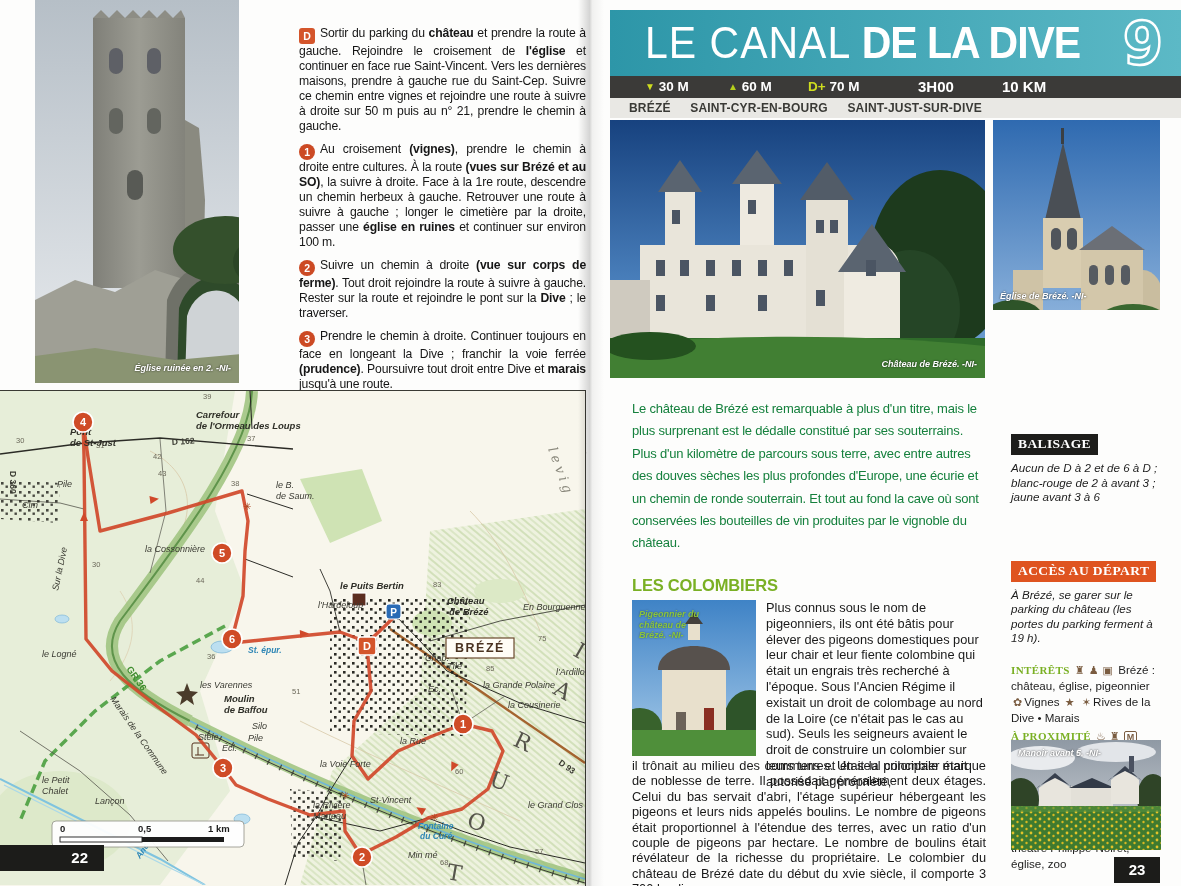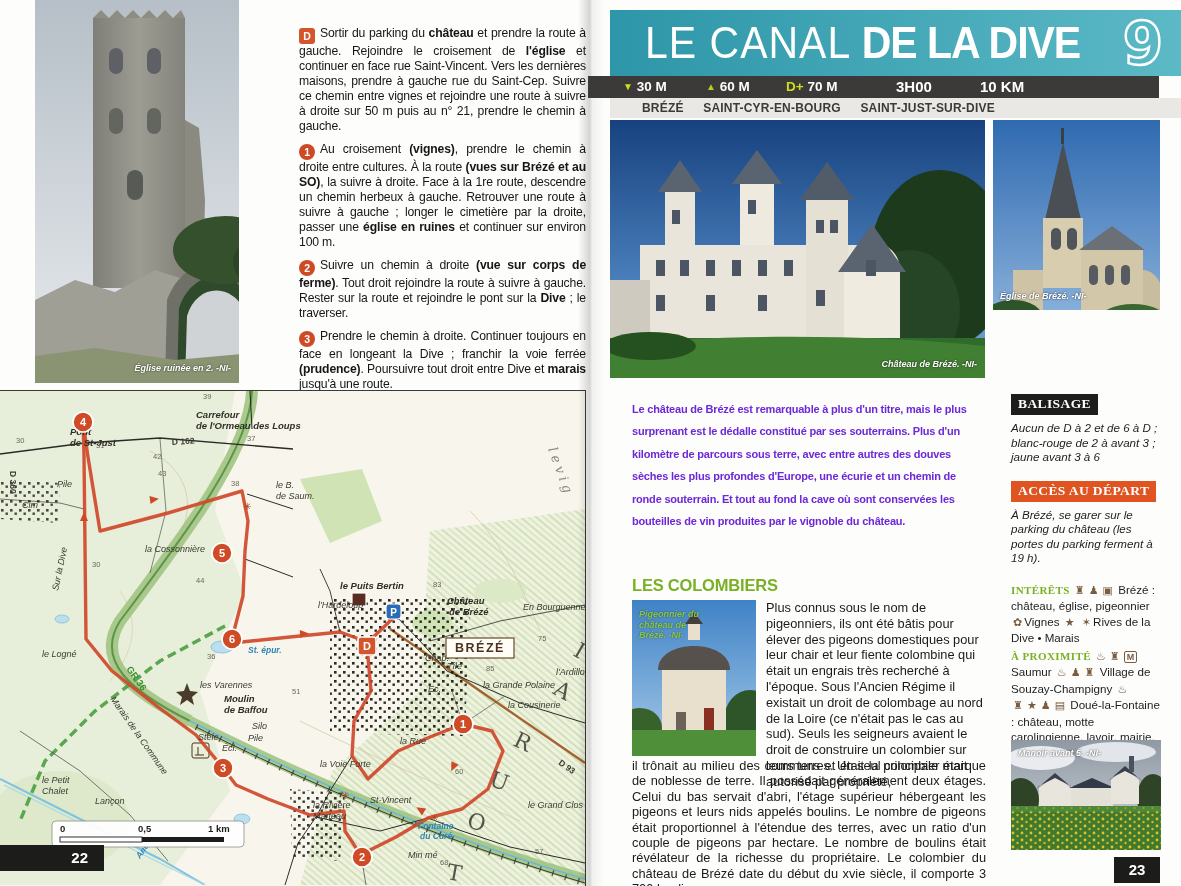--- a/index.html
+++ b/index.html
@@ -42,47 +42,47 @@
   .wp-c{fill:#cf4b26;stroke:#fff;stroke-width:1.6;}
   .wp-sq{fill:#d4552b;stroke:#fff;stroke-width:1.6;}
   .wp-t{font:bold 11px "Liberation Sans",sans-serif;fill:#fff;text-anchor:middle;}
   
   .teal-band{left:610px;top:10px;width:571px;height:66px;background:linear-gradient(90deg,#2d96a8,#5cb9c6);}
   .title{left:645px;top:18px;font-size:41px;color:#fff;white-space:nowrap;transform:scaleY(1.08);
          transform-origin:left top;letter-spacing:-0.5px;}
   .title .light{font-weight:normal;letter-spacing:1px;}
   .title .heavy{font-weight:bold;letter-spacing:-1px;}
   .route-num{left:1108px;top:8px;width:70px;height:70px;}
-  .stats-bar{left:588px;top:76px;width:571px;height:22px;background:#3b3a38;color:#fff;
+  .stats-bar{left:610px;top:76px;width:571px;height:22px;background:#3b3a38;color:#fff;
              font-weight:bold;font-size:13.5px;line-height:22px;}
   .stats-bar .tri{font-size:10px;vertical-align:1px;}
   .stats-bar .yel{color:#cedd1f;}
   .stats-bar .grn{color:#b5cf1c;}
   .stats-item{position:absolute;text-transform:uppercase;white-space:nowrap;}
   .towns-bar{left:610px;top:98px;width:571px;height:20px;background:#e9e8e4;color:#3a3a36;
              font-weight:bold;font-size:12px;line-height:20px;letter-spacing:.2px;}
   .towns-bar span{margin-right:16px;}
   
   .photo{overflow:hidden;}
   .ph-chateau{left:610px;top:120px;width:375px;height:258px;}
   .ph-eglise{left:993px;top:120px;width:167px;height:190px;}
   .ph-pigeonnier{left:632px;top:600px;width:124px;height:156px;}
   .ph-manoir{left:1011px;top:740px;width:150px;height:110px;}
   
-  .intro{left:632px;top:398px;width:348px;font-size:11px;line-height:22.4px;color:#6d28d9;
-         letter-spacing:-0.2px;font-weight:bold;}
+  .intro{left:632px;top:398px;width:348px;font-size:13px;line-height:22.4px;color:#15803d;
+         letter-spacing:-0.2px;}
   .colomb-head{left:632px;top:576px;font-size:16.5px;font-weight:bold;color:#7ab024;letter-spacing:-0.2px;}
   .colomb-col{left:766px;top:600px;width:219px;font-size:12.8px;line-height:15.8px;color:#1a1a1a;}
   .colomb-full{left:632px;top:758px;width:354px;font-size:12.8px;line-height:15.4px;text-align:justify;color:#1a1a1a;}
   .pig-caption{position:absolute;left:7px;top:9px;width:70px;font:italic bold 9px "Liberation Sans",sans-serif;
                color:#8bc53f;line-height:10.5px;text-shadow:0 0 2px rgba(0,0,0,.45);}
   
   .sidebar{left:1011px;top:394px;width:150px;}
   .sb-head{display:inline-block;font-family:"Liberation Serif",serif;font-weight:bold;font-size:13.5px;
-           color:#fff;padding:2px 7px 3px 7px;letter-spacing:.4px;margin-bottom:6px;}
+           color:#fff;padding:2px 7px 3px 7px;letter-spacing:.4px;margin-bottom:6px;margin-top:40px;}
   .sb-head.black{background:#1d1d1b;}
   .sb-head.orange{background:#df5420;}
   .sb-italic{font:italic 11.6px/14.5px "Liberation Sans",sans-serif;color:#1d1d1d;margin-bottom:16px;}
   .sb-flow{font:11.6px/15.5px "Liberation Sans",sans-serif;color:#1d1d1d;}
   .sb-green{font-family:"Liberation Serif",serif;font-weight:bold;font-size:11px;color:#7ab024;
             letter-spacing:.4px;margin-right:3px;}
   .sb-icon{color:#7a5c40;margin:0 2px;font-size:11px;}
   .sb-icon-box{display:inline-block;border:1px solid #7a5c40;font-size:9px;font-weight:bold;
                line-height:10px;padding:0 2px;border-radius:2px;}
   .gutter{left:578px;top:0;width:26px;height:886px;
@@ -336,21 +336,21 @@
   </div>
 
   <div class="abs stats-bar">
     <span class="stats-item" style="left:35px;"><span class="tri yel">▼</span> <span>30 m</span></span>
     <span class="stats-item" style="left:118px;"><span class="tri grn">▲</span> <span>60 m</span></span>
     <span class="stats-item" style="left:198px;"><span class="yel">D+</span> <span>70 m</span></span>
     <span class="stats-item" style="left:308px;font-size:15px;">3h00</span>
     <span class="stats-item" style="left:392px;font-size:15px;">10 km</span>
   </div>
 
-  <div class="abs towns-bar" style="padding-left:32px;box-sizing:border-box;">
+  <div class="abs towns-bar" style="padding-left:19px;box-sizing:border-box;">
     <span>BRÉZÉ</span>
     <span>SAINT-CYR-EN-BOURG</span>
     <span>SAINT-JUST-SUR-DIVE</span>
   </div>
 
   <div class="abs photo ph-chateau">
     <svg width="375" height="258" viewBox="0 0 375 258">
       <defs>
         <linearGradient id="skyC" x1="0" y1="0" x2="0" y2="1">
           <stop offset="0" stop-color="#17427f"></stop>

